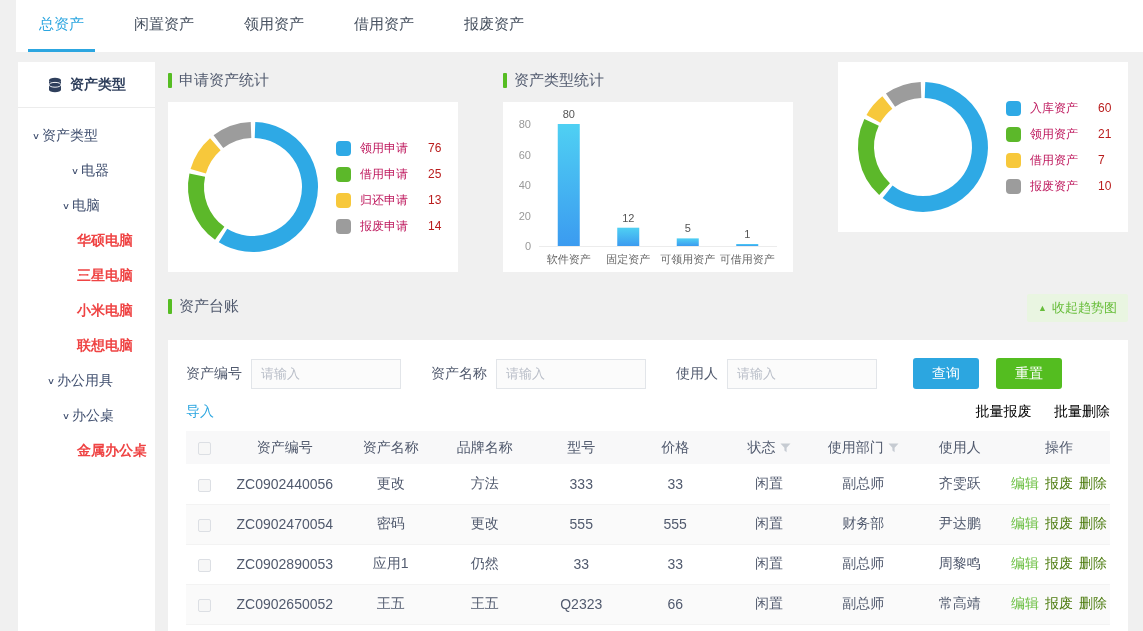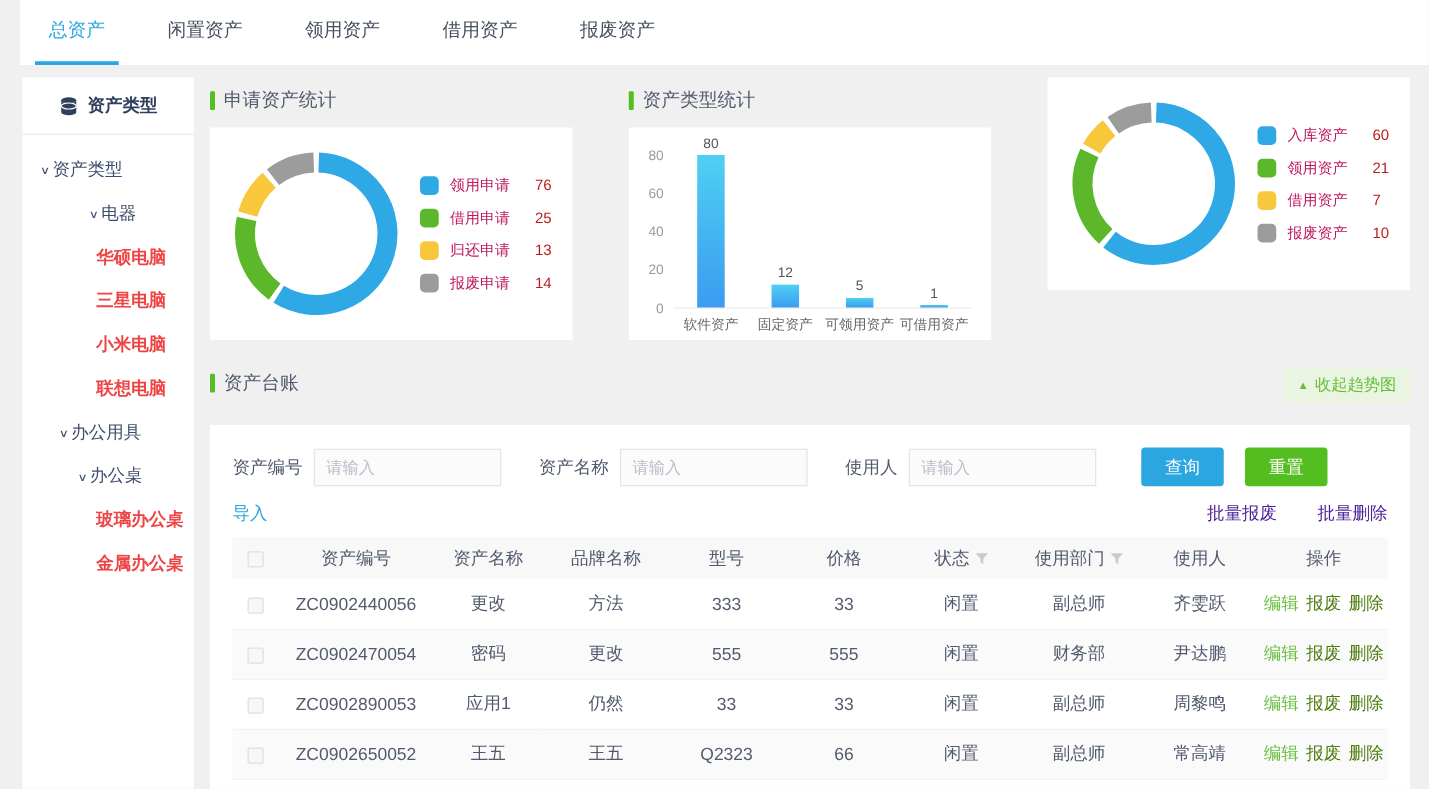--- a/index.html
+++ b/index.html
@@ -42,21 +42,21 @@
   .filter-row { display:flex; align-items:center; }
   .fgroup { display:flex; align-items:center; margin-right:30px; }
   .fgroup label { font-size:14px; color:#515a6e; margin-right:9px; white-space:nowrap; }
   .fgroup input { width:150px; height:30px; border:1px solid #e2e5e9; background:#fbfbfb; padding:0 9px; font-size:13px; font-family:inherit; color:#555; outline:none; }
   .fgroup input::placeholder { color:#b9bec8; }
   .btn { height:31px; padding:0 19px; border:none; border-radius:3px; color:#fff; font-size:14px; cursor:pointer; font-family:inherit; }
   .btn-search { background:#2ca6e0; margin-left:6px; }
   .btn-reset { background:#54bd20; margin-left:17px; }
   .links-row { display:flex; align-items:center; justify-content:space-between; margin-top:13px; }
   .link-import { color:#2ca6e0; font-size:14px; cursor:pointer; }
-  .links-right a { color:#4c1d95; font-size:14px; cursor:pointer; margin-left:28px; text-decoration:none; }
+  .links-right a { color:#000000; font-size:14px; cursor:pointer; margin-left:18px; text-decoration:none; }
 
   table.grid { width:100%; border-collapse:collapse; margin-top:10px; }
   .grid th { background:#f8f8f9; height:33px; font-size:14px; font-weight:normal; color:#515a6e; text-align:center; white-space:nowrap; }
   .grid td { height:40px; font-size:14px; color:#515a6e; text-align:center; border-bottom:1px solid #f3f3f3; white-space:nowrap; }
   .grid tbody tr:nth-child(even) { background:#fafafa; }
   .cb { display:inline-block; width:13px; height:13px; border:1px solid #dcdfe4; background:#f7f7f7; border-radius:2px; vertical-align:middle; cursor:pointer; }
   .funnel { margin-left:4px; vertical-align:-1px; cursor:pointer; }
   .act-edit { color:#6abf40; cursor:pointer; margin:0 3px; }
   .act-gray { color:#4d7c0f; cursor:pointer; margin:0 3px; }
 
@@ -80,27 +80,27 @@
     <svg width="16" height="16" viewBox="0 0 16 16">
       <ellipse cx="8" cy="3.2" rx="6" ry="2.4" fill="#2f3f5c"></ellipse>
       <path d="M2 3.2 V12.8 A6 2.4 0 0 0 14 12.8 V3.2 A6 2.4 0 0 1 2 3.2 Z" fill="#2f3f5c"></path>
       <ellipse cx="8" cy="7.8" rx="6" ry="2.4" fill="none" stroke="#fff" stroke-width="0.9"></ellipse>
     </svg>
     <span>资产类型</span>
   </div>
   <ul class="tree" id="tree">
       <li style="padding-left: 14px;"><span class="caret">∨</span><span>资产类型</span></li>
       <li style="padding-left: 29px; margin-left: 24px;"><span class="caret">∨</span><span>电器</span></li>
+      <li style="padding-left: 44px;"><span class="caret">∨</span><span>电脑</span></li>
       <li class="leaf" style="padding-left: 59px;"><span>华硕电脑</span></li>
       <li class="leaf" style="padding-left: 59px;"><span>三星电脑</span></li>
       <li class="leaf" style="padding-left: 59px;"><span>小米电脑</span></li>
       <li class="leaf" style="padding-left: 59px;"><span>联想电脑</span></li>
       <li style="padding-left: 29px;"><span class="caret">∨</span><span>办公用具</span></li>
       <li style="padding-left: 44px;"><span class="caret">∨</span><span>办公桌</span></li>
-      <li class="leaf" style="padding-left: 59px;"><span>玻璃办公桌</span></li>
       <li class="leaf" style="padding-left: 59px;"><span>金属办公桌</span></li>
     </ul>
 </aside>
 
 <div class="main">
   <div class="charts-row" id="charts">
       <div class="chart-section">
         <div class="sec-title">
           <i class="bar"></i>
           <span>申请资产统计</span>

